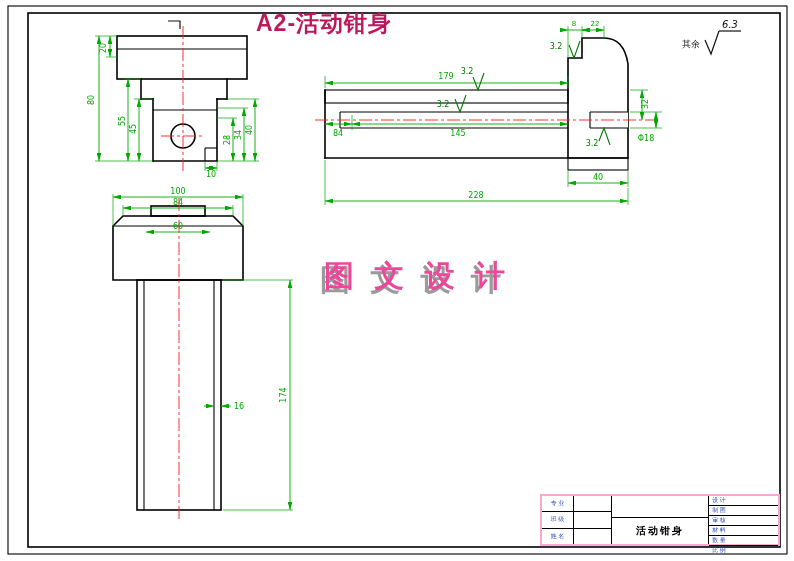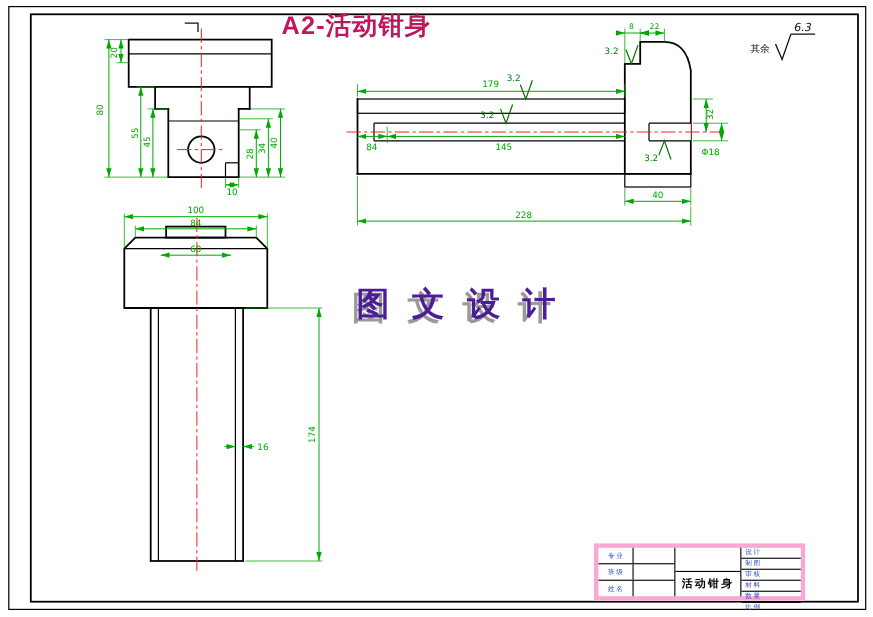--- a/index.html
+++ b/index.html
@@ -16,24 +16,24 @@
   .s7{font-size:7px;}
   .rt{fill:#007700;font-size:8px;text-anchor:middle;}
   .bk{fill:#111;font-size:9px;}
   .it{font-style:italic;font-size:10px;fill:#111;text-anchor:middle;}
   .rg{stroke:#007700;stroke-width:1.1;fill:none;}
   .rgb{stroke:#111;stroke-width:1.2;fill:none;}
 
   .title{position:absolute;left:256px;top:8px;font-size:23px;font-weight:bold;
          color:#be185d;letter-spacing:1px;white-space:nowrap;}
   .watermark{position:absolute;left:324px;top:256px;font-size:30px;font-weight:700;
-         color:#4c1d95;letter-spacing:6px;white-space:nowrap;
+         color:#ec4899;letter-spacing:6px;white-space:nowrap;
          text-shadow:-4px 4px 0 #9a9a9a;}
 
-  .tb{position:absolute;left:540px;top:494px;width:192px;height:52px;border:4px solid #f9a8d4;
+  .tb{position:absolute;left:540px;top:494px;width:240px;height:52px;border:2px solid #f9a8d4;
       box-sizing:border-box;display:flex;background:#fff;}
   .tb-left{width:170px;display:flex;border-right:1.5px solid #000;box-sizing:border-box;}
   .tb-labels{width:70px;display:flex;flex-direction:column;border-right:1px solid #000;box-sizing:border-box;}
   .tb-row{flex:1;display:flex;border-bottom:1px solid #000;box-sizing:border-box;}
   .tb-row:last-child{border-bottom:none;}
   .tb-lbl{width:32px;border-right:1px solid #000;box-sizing:border-box;font-size:6px;color:#3050c0;
           display:flex;align-items:center;justify-content:center;white-space:nowrap;}
   .tb-val{flex:1;}
   .tb-namecol{flex:1;display:flex;flex-direction:column;}
   .tb-nametop{height:22px;border-bottom:1px solid #000;box-sizing:border-box;}

